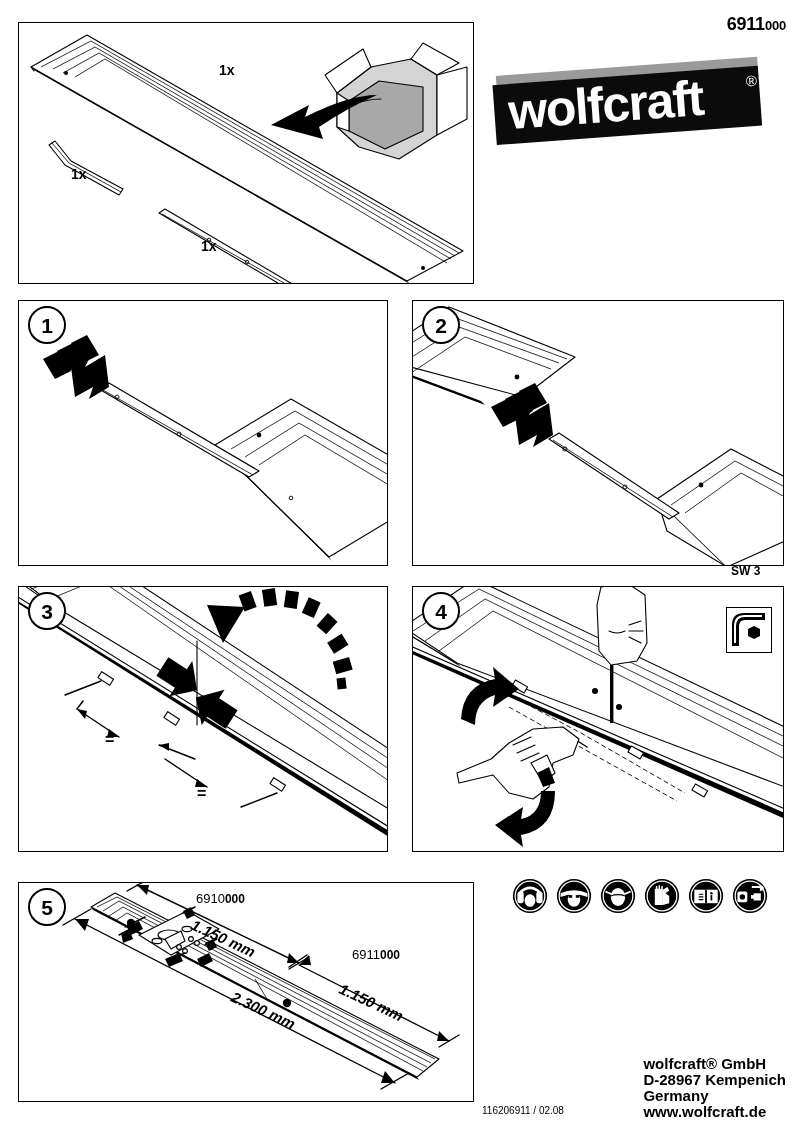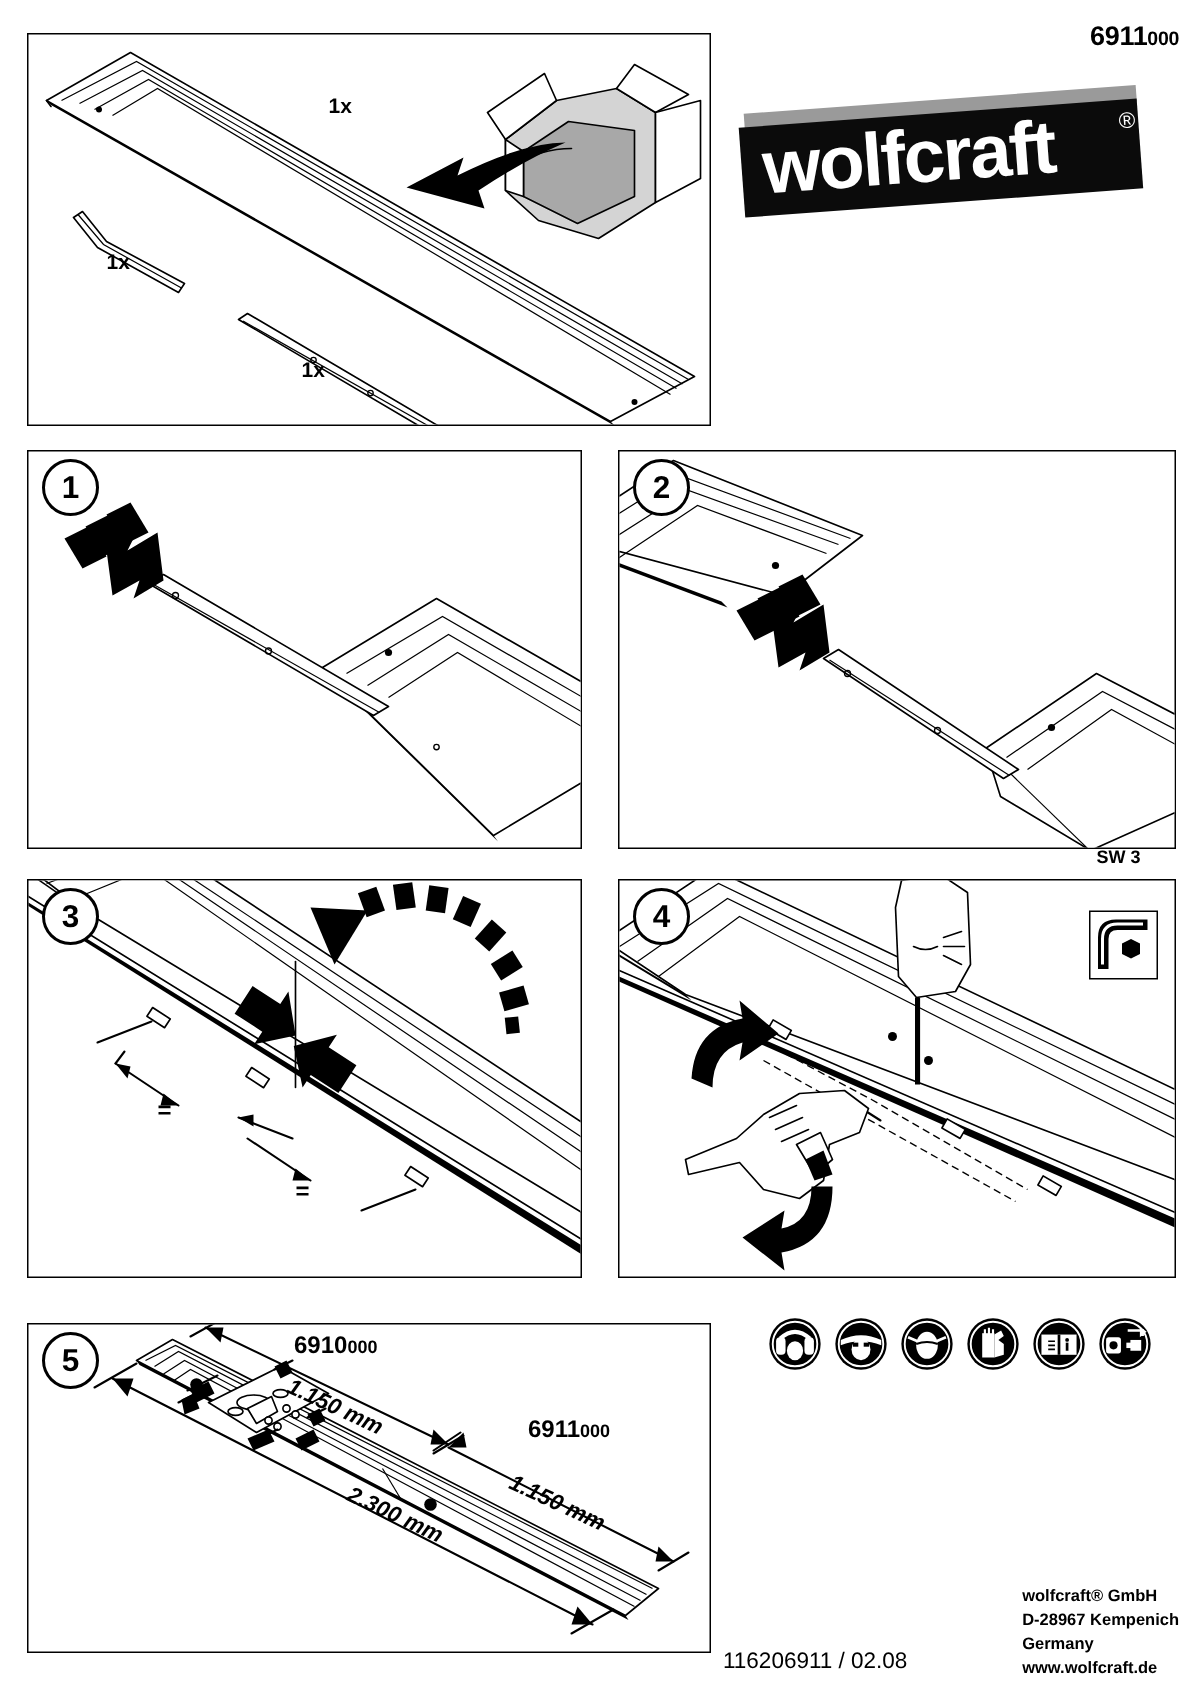--- a/index.html
+++ b/index.html
@@ -39,30 +39,30 @@
     color:#fff;font-family:"Liberation Sans", sans-serif;
     font-weight:bold;font-size:50px;line-height:60px;letter-spacing:-1.5px;
     font-stretch:condensed;
   }
   .logo-reg{
     position:absolute;right:2px;top:6px;color:#fff;font-size:15px;font-weight:normal;
   }
   .lbl-sw{position:absolute;font-weight:bold;font-size:12px;white-space:nowrap;}
 
   
-  .code .big{font-weight:bold;font-size:16px;}
+  .code .big{font-weight:normal;font-size:13px;}
   .code .small{font-weight:bold;font-size:12px;}
 
   
   .dim{position:absolute;font-weight:bold;font-style:italic;font-size:15px;white-space:nowrap;}
 
   
   .footer{position:absolute;right:16px;bottom:14px;text-align:left;}
-  .footer div{font-weight:bold;font-size:11px;line-height:16px;white-space:nowrap;}
-  .partnum{position:absolute;left:482px;bottom:18px;font-size:15px;white-space:nowrap;}
+  .footer div{font-weight:bold;font-size:15px;line-height:16px;white-space:nowrap;}
+  .partnum{position:absolute;left:482px;bottom:18px;font-size:10px;white-space:nowrap;}
 
   
   .safety-row{position:absolute;left:512px;top:878px;display:flex;gap:8px;}
   .safety-ico{width:36px;height:36px;}
 
   svg{display:block;overflow:visible;}
   .ln{fill:none;stroke:#000;stroke-width:1.1;stroke-linejoin:round;stroke-linecap:round;}
   .ln-t{fill:none;stroke:#000;stroke-width:0.8;}
   .ln-h{fill:none;stroke:#000;stroke-width:1.4;stroke-linejoin:round;stroke-linecap:round;}
   .fillw{fill:#fff;stroke:#000;stroke-width:1.1;stroke-linejoin:round;}

